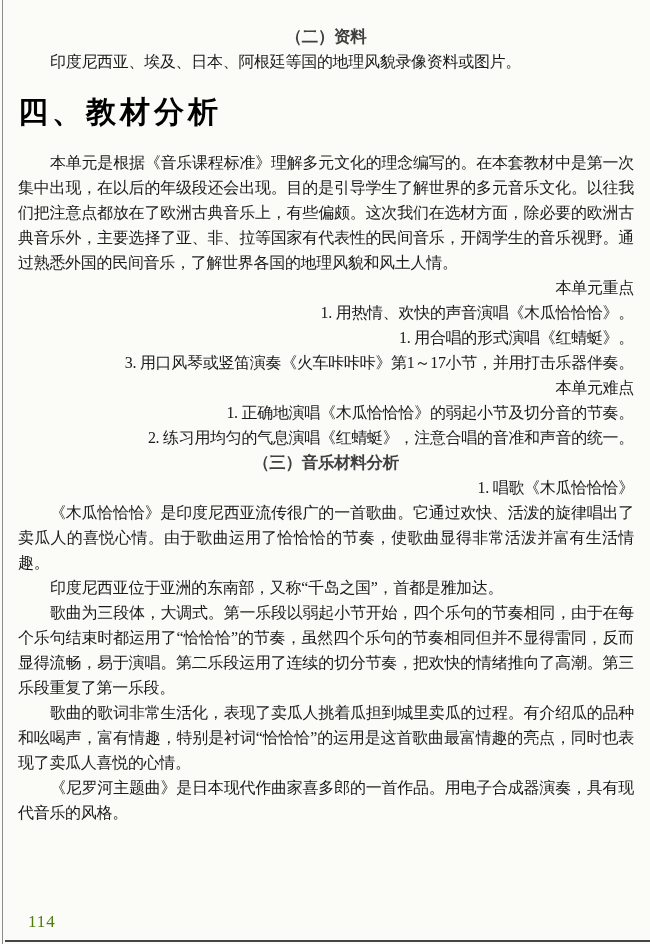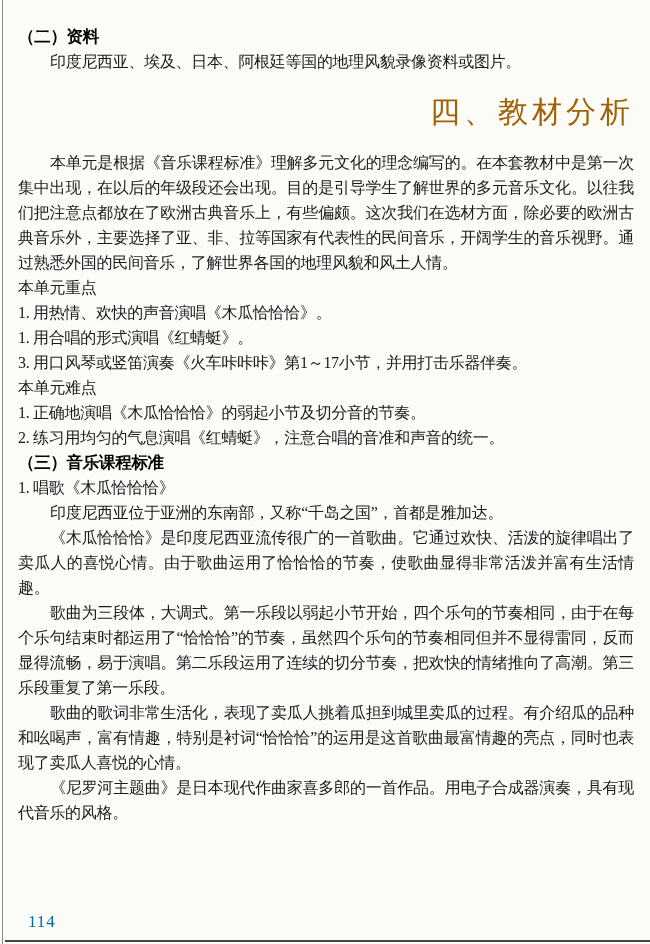--- a/index.html
+++ b/index.html
@@ -48,46 +48,46 @@
   }
   .content p, .content h1 {
     margin: 0;
     padding: 0;
   }
   .heading {
     font-family: "Liberation Sans", "DejaVu Sans", sans-serif;
     font-weight: 700;
     font-size: 16.5px;
     padding-left: 26px;
-    text-align: left;
-    color: #000000;
+    text-align: center;
+    color: #404040;
   }
   .title {
     font-size: 30px;
-    font-weight: 400;
+    font-weight: 700;
     line-height: 40px;
     margin: 18px 0 18px 0 !important;
-    text-align: right;
+    text-align: left;
     letter-spacing: 4px;
-    color: #a16207;
+    color: #000000;
   }
   .para {
     text-indent: 2em;
   }
   .sub {
     padding-left: 26px;
-    text-align: left;
+    text-align: right;
   }
   .pagenum {
     position: absolute;
     left: 28px;
     top: 912px;
     font-size: 17px;
     letter-spacing: 1px;
-    color: #0369a1;
+    color: #4d7c0f;
   }
 </style>
 </head>
 <body>
 
 <div class="page">
 
   <div class="edge-left"></div>
   <div class="edge-bottom"></div>
 
@@ -101,24 +101,24 @@
     <p class="para">本单元是根据《音乐课程标准》理解多元文化的理念编写的。在本套教材中是第一次集中出现，在以后的年级段还会出现。目的是引导学生了解世界的多元音乐文化。以往我们把注意点都放在了欧洲古典音乐上，有些偏颇。这次我们在选材方面，除必要的欧洲古典音乐外，主要选择了亚、非、拉等国家有代表性的民间音乐，开阔学生的音乐视野。通过熟悉外国的民间音乐，了解世界各国的地理风貌和风土人情。</p>
 
     <p class="sub">本单元重点</p>
     <p class="sub">1. 用热情、欢快的声音演唱《木瓜恰恰恰》。</p>
     <p class="sub">1. 用合唱的形式演唱《红蜻蜓》。</p>
     <p class="sub">3. 用口风琴或竖笛演奏《火车咔咔咔》第1～17小节，并用打击乐器伴奏。</p>
     <p class="sub">本单元难点</p>
     <p class="sub">1. 正确地演唱《木瓜恰恰恰》的弱起小节及切分音的节奏。</p>
     <p class="sub">2. 练习用均匀的气息演唱《红蜻蜓》，注意合唱的音准和声音的统一。</p>
 
-    <p class="heading">（三）音乐课程标准</p>
+    <p class="heading">（三）音乐材料分析</p>
     <p class="sub">1. 唱歌《木瓜恰恰恰》</p>
+    <p class="para">《木瓜恰恰恰》是印度尼西亚流传很广的一首歌曲。它通过欢快、活泼的旋律唱出了卖瓜人的喜悦心情。由于歌曲运用了恰恰恰的节奏，使歌曲显得非常活泼并富有生活情趣。</p>
     <p class="para">印度尼西亚位于亚洲的东南部，又称“千岛之国”，首都是雅加达。</p>
-    <p class="para">《木瓜恰恰恰》是印度尼西亚流传很广的一首歌曲。它通过欢快、活泼的旋律唱出了卖瓜人的喜悦心情。由于歌曲运用了恰恰恰的节奏，使歌曲显得非常活泼并富有生活情趣。</p>
     <p class="para">歌曲为三段体，大调式。第一乐段以弱起小节开始，四个乐句的节奏相同，由于在每个乐句结束时都运用了“恰恰恰”的节奏，虽然四个乐句的节奏相同但并不显得雷同，反而显得流畅，易于演唱。第二乐段运用了连续的切分节奏，把欢快的情绪推向了高潮。第三乐段重复了第一乐段。</p>
     <p class="para">歌曲的歌词非常生活化，表现了卖瓜人挑着瓜担到城里卖瓜的过程。有介绍瓜的品种和吆喝声，富有情趣，特别是衬词“恰恰恰”的运用是这首歌曲最富情趣的亮点，同时也表现了卖瓜人喜悦的心情。</p>
     <p class="para">《尼罗河主题曲》是日本现代作曲家喜多郎的一首作品。用电子合成器演奏，具有现代音乐的风格。</p>
 
   </div>
 
   <div class="pagenum">114</div>
 
 </div>
 

